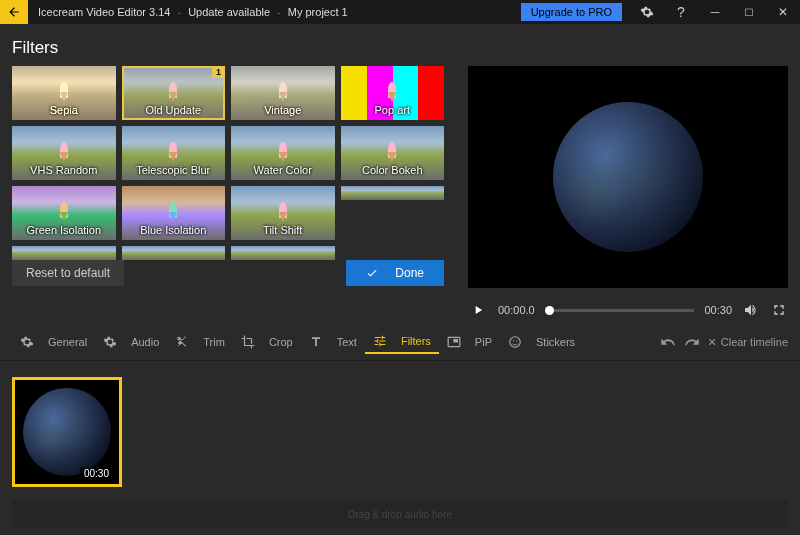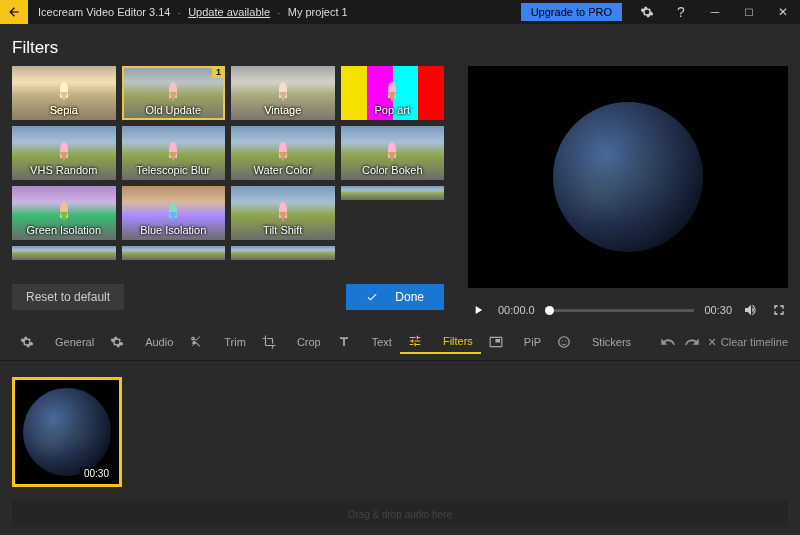--- a/index.html
+++ b/index.html
@@ -1,21 +1,21 @@
 <!DOCTYPE html>
 <html><head>
 <meta charset="utf-8">
 <style>
 *{margin:0;padding:0;box-sizing:border-box;font-family:"Segoe UI",Arial,sans-serif}
 body{width:800px;height:535px;background:#2a2a2a;color:#e0e0e0;overflow:hidden;font-size:12px}
 .titlebar{height:24px;background:#1a1a1a;display:flex;align-items:center}
 .back-btn{width:28px;height:24px;background:#f5c518;display:flex;align-items:center;justify-content:center;cursor:pointer}
 .back-btn svg{width:14px;height:14px}
 .title-text{padding:0 10px;font-size:11px;color:#ddd;display:flex;align-items:center;gap:7px}
-.title-text .update{text-decoration:underline}
+.title-text .update{}
 .title-text .sep{color:#666}
 .titlebar-right{margin-left:auto;display:flex;align-items:center;height:100%}
 .upgrade-btn{background:#3b82f6;color:#000;padding:3px 10px;font-size:11px;margin-right:8px;cursor:pointer}
 .win-btn{width:34px;height:24px;display:flex;align-items:center;justify-content:center;color:#ccc;cursor:pointer}
 .header{padding:14px 12px 8px}
 .header h1{font-size:17px;font-weight:400;color:#fff}
 .main-area{display:flex;padding:0 12px;gap:16px;height:258px}
 .filters-panel{flex:1;display:flex;flex-direction:column}
 .filter-grid{display:grid;grid-template-columns:repeat(4,1fr);gap:6px;overflow-y:auto;padding-right:8px;position:relative}
 .filter-grid::-webkit-scrollbar{width:6px}
@@ -28,35 +28,35 @@
 .filter-item.sepia{filter:sepia(0.9)}
 .filter-item.old{filter:sepia(0.3) contrast(0.9)}
 .filter-item.vintage{filter:sepia(0.5) saturate(0.7)}
 .filter-item.popart{background:linear-gradient(90deg,#f5e000 0%,#f5e000 25%,#ff00ff 25%,#ff00ff 50%,#00ffff 50%,#00ffff 75%,#ff0000 75%)}
 .filter-item.red{filter:hue-rotate(-30deg) saturate(1.5)}
 .filter-item.green{filter:hue-rotate(60deg) saturate(1.3)}
 .filter-item.blue{filter:hue-rotate(180deg) saturate(1.3)}
 .filter-item.partial{height:14px}
 .cone{position:absolute;left:50%;top:30%;width:8px;height:16px;background:#ffb6d0;border-radius:50% 50% 0 0;transform:translateX(-50%)}
 .cone::after{content:"";position:absolute;top:10px;left:0;width:0;height:0;border-left:4px solid transparent;border-right:4px solid transparent;border-top:10px solid #d4a060}
-.filter-actions{display:flex;justify-content:space-between;margin-top:24px;padding-right:8px}
+.filter-actions{display:flex;justify-content:space-between;margin-top:0;padding-right:8px}
 .btn-reset{background:#3a3a3a;color:#ccc;border:none;padding:6px 14px;font-size:12px;cursor:pointer}
 .btn-done{background:#1976d2;color:#fff;border:none;padding:6px 20px;font-size:12px;cursor:pointer;display:flex;align-items:center;gap:17px}
 .preview-panel{width:320px;display:flex;flex-direction:column}
 .preview-video{flex:1;background:#000;display:flex;align-items:center;justify-content:center;margin-bottom:8px}
 .earth{width:150px;height:150px;border-radius:50%;background:radial-gradient(circle at 35% 35%,#4a6a9a 0%,#2a3a5a 40%,#0a1020 80%);position:relative;overflow:hidden}
 .earth::before{content:"";position:absolute;inset:0;background:radial-gradient(circle at 60% 50%,#3a5a3a22 0%,transparent 30%),radial-gradient(circle at 30% 60%,#5a7a5a33 0%,transparent 25%)}
 .preview-controls{display:flex;align-items:center;gap:10px;padding:4px 0}
 .play-btn{width:20px;height:20px;display:flex;align-items:center;justify-content:center;cursor:pointer;color:#fff}
 .time{font-size:11px;color:#ccc}
 .seek{flex:1;height:3px;background:#555;position:relative}
 .seek-thumb{position:absolute;left:0;top:-3px;width:9px;height:9px;background:#fff;border-radius:50%}
 .ctrl-icon{width:18px;height:18px;display:flex;align-items:center;justify-content:center;color:#ccc;cursor:pointer}
 .toolbar{display:flex;align-items:center;padding:6px 12px;border-bottom:1px solid #1a1a1a;gap:2px}
-.tool-tab{display:flex;align-items:center;gap:21px;padding:4px 8px;font-size:11px;color:#aaa;cursor:pointer}
+.tool-tab{display:flex;align-items:center;gap:14px;padding:4px 8px;font-size:11px;color:#aaa;cursor:pointer}
 .tool-tab.active{color:#f5c518;border-bottom:2px solid #f5c518}
 .tool-tab svg,.tool-tab .ico{width:14px;height:14px}
 .toolbar-right{margin-left:auto;display:flex;gap:8px;align-items:center}
 .toolbar-right .ico-btn{color:#999;cursor:pointer;display:flex;align-items:center;gap:4px;font-size:11px}
 .timeline{padding:8px 12px;background:#2a2a2a}
 .timeline-track{display:flex;gap:8px;padding:8px 0;min-height:120px}
 .clip{width:110px;height:110px;border:3px solid #f5c518;background:#000;position:relative;display:flex;align-items:center;justify-content:center}
 .clip .earth{width:88px;height:88px}
 .clip-dur{position:absolute;bottom:4px;right:6px;font-size:10px;color:#fff;background:#00000088;padding:1px 4px}
 .audio-track{height:26px;background:#252525;margin-top:6px;display:flex;align-items:center;justify-content:center;font-size:10px;color:#444}

